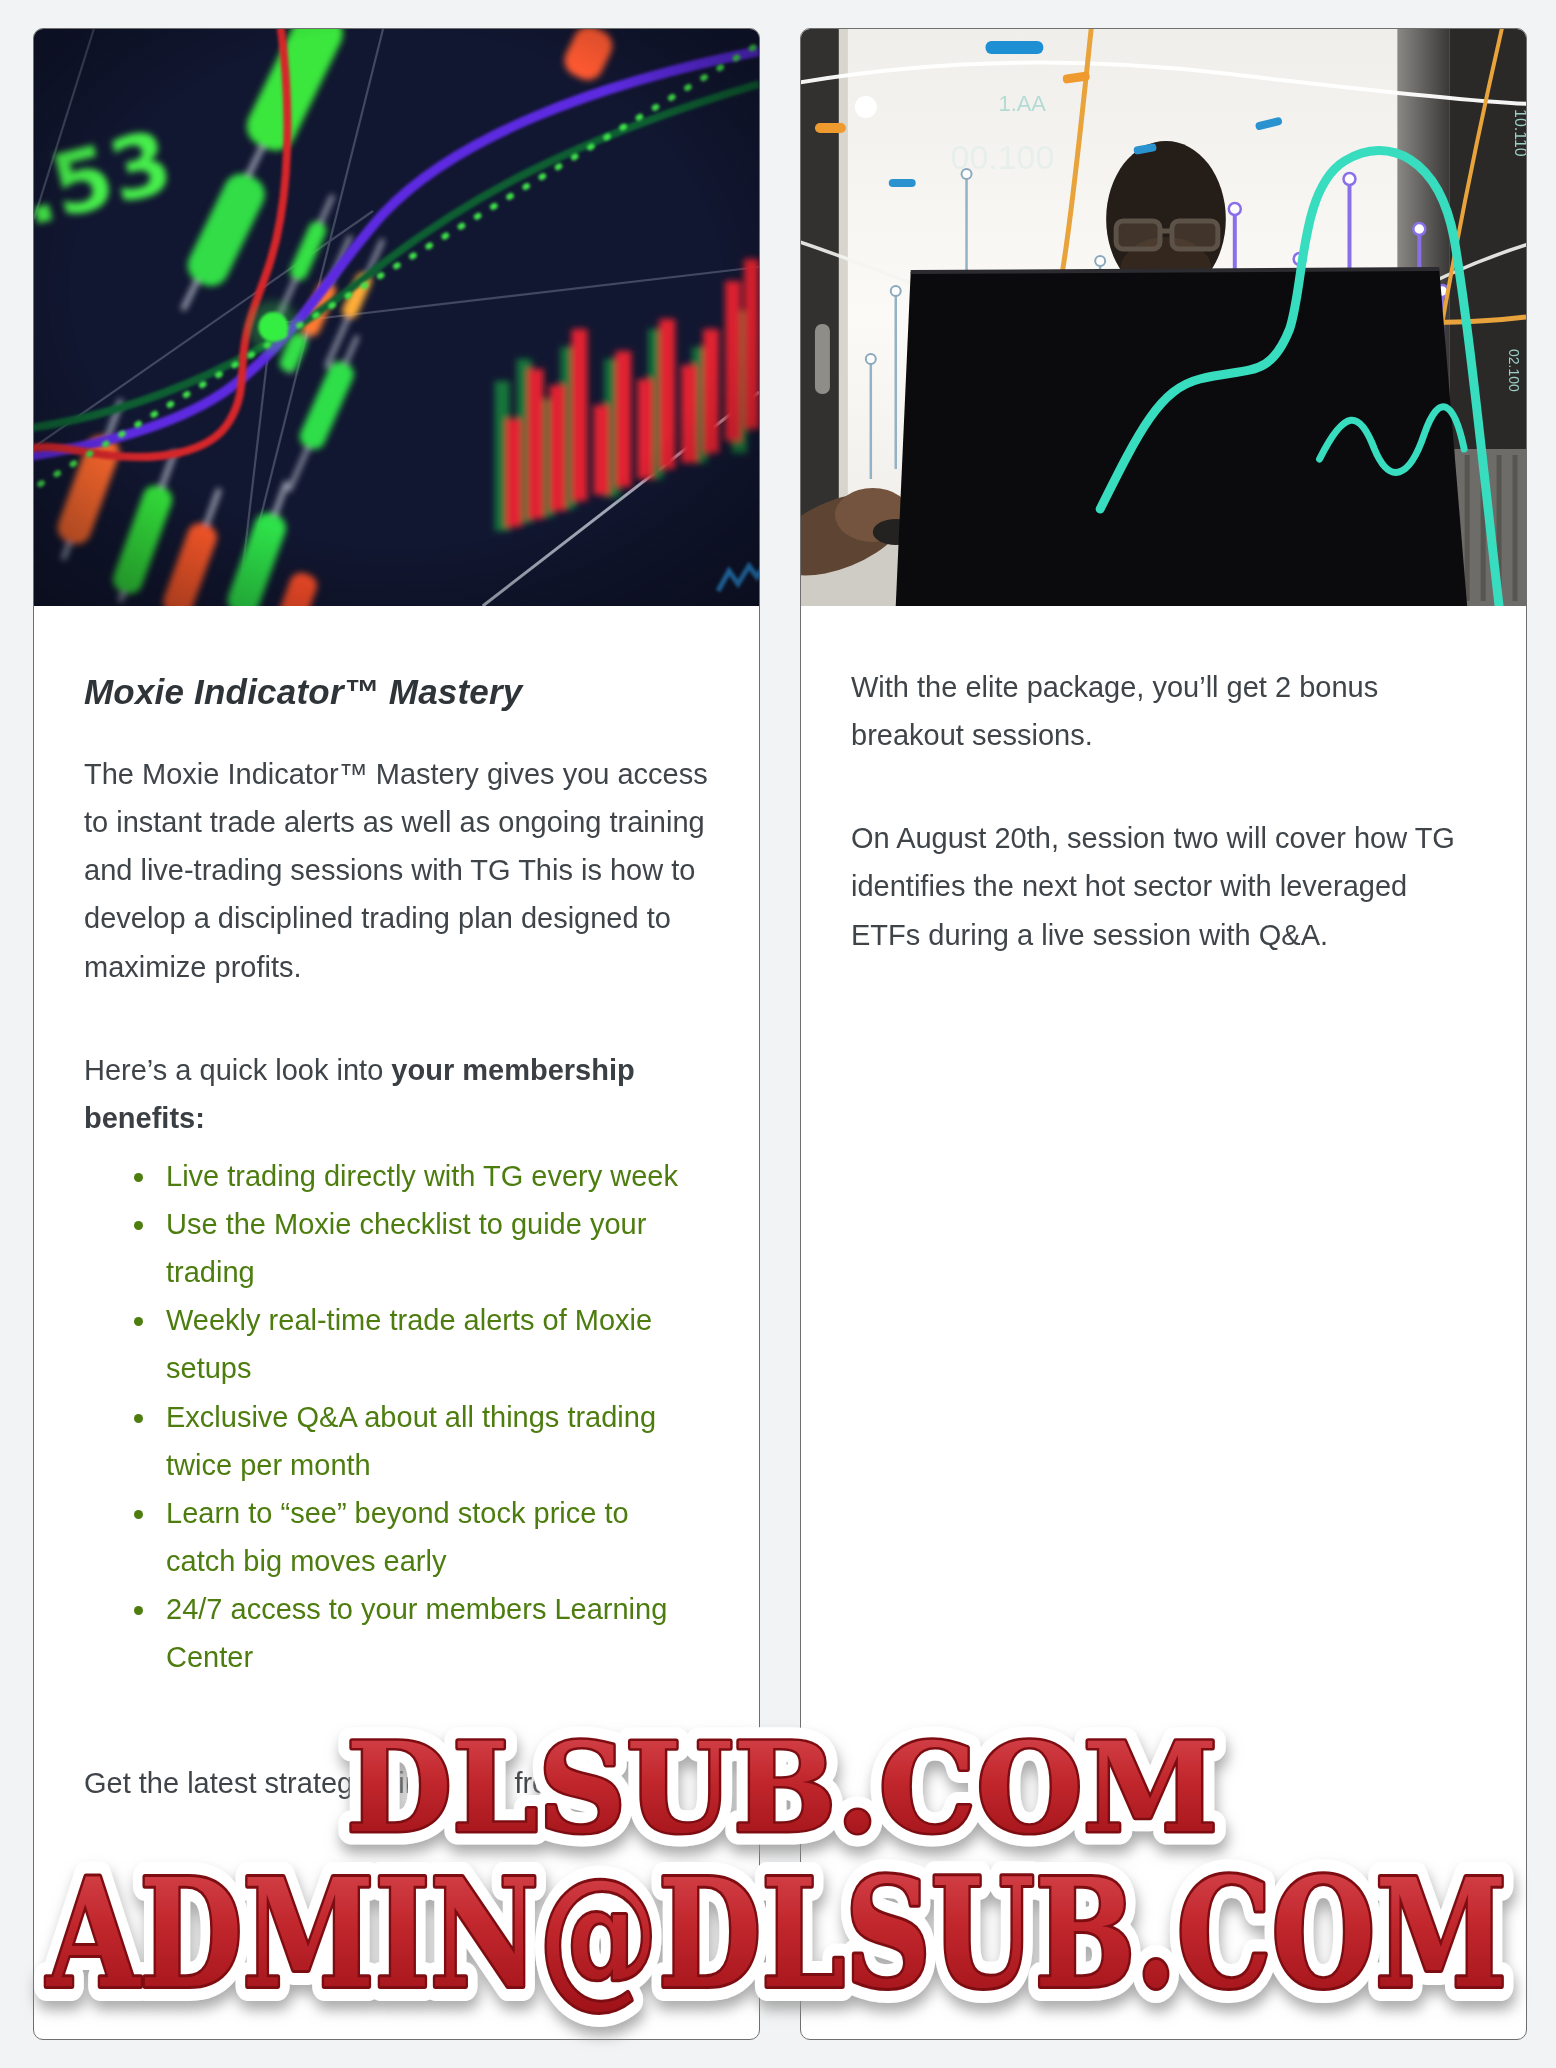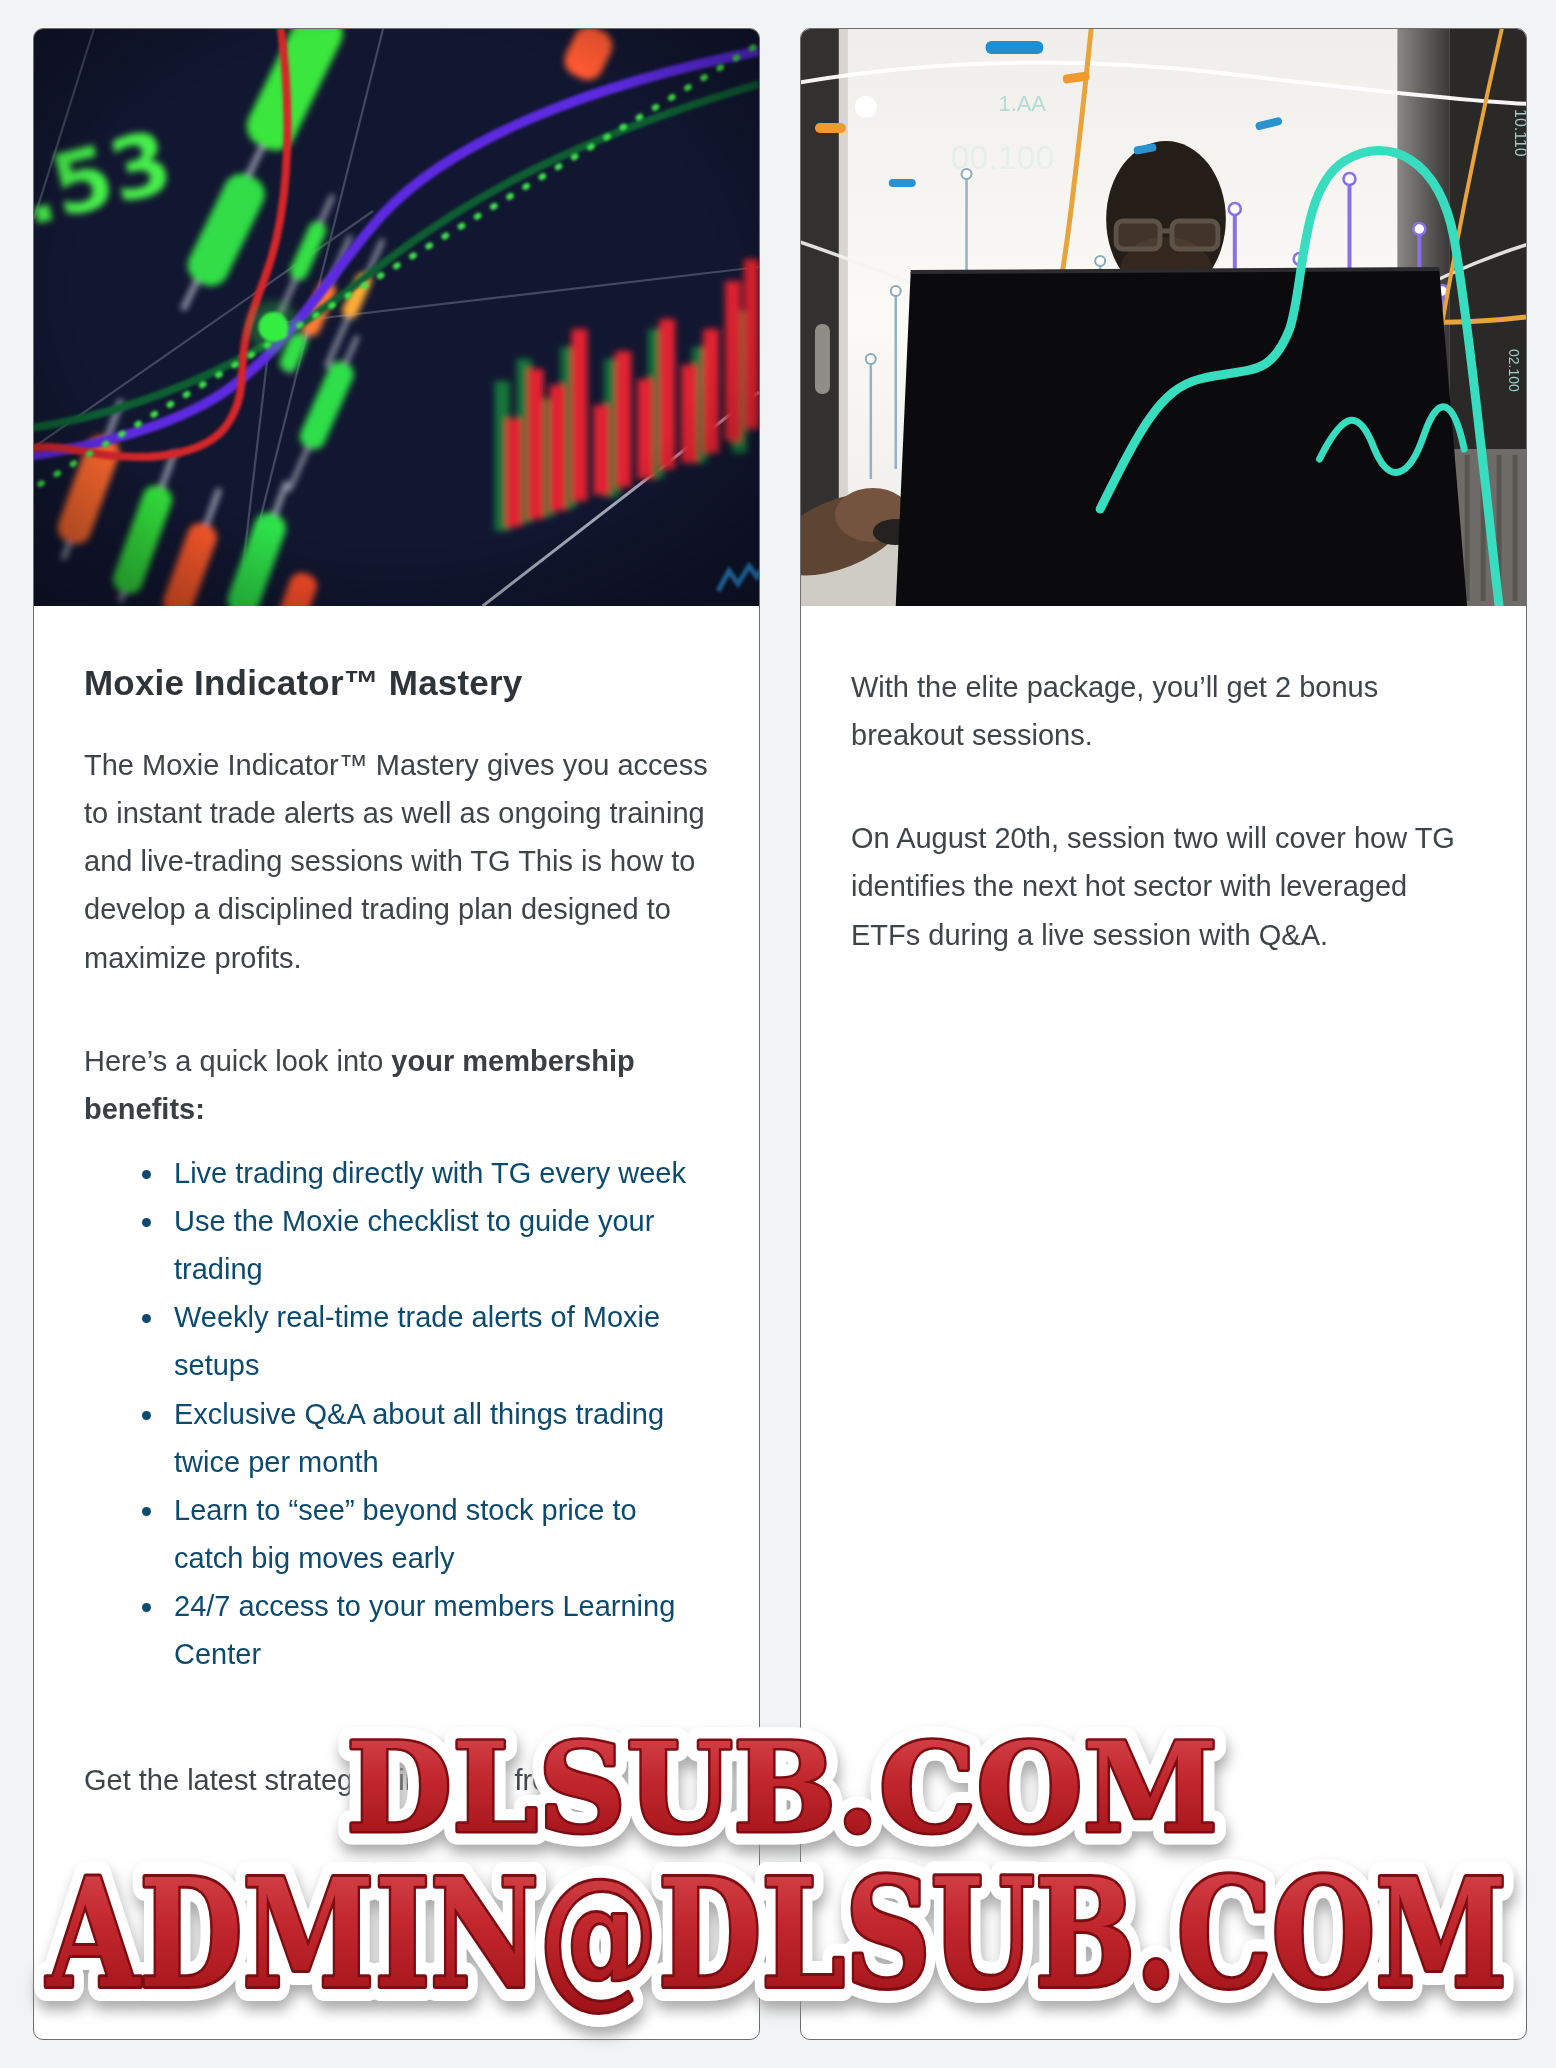--- a/index.html
+++ b/index.html
@@ -4,25 +4,25 @@
 <style>
   html,body{margin:0;padding:0;background:#f2f3f4;}
   .page{position:relative;width:1556px;height:2068px;background:#f2f3f4;overflow:hidden;
         font-family:"Liberation Sans","DejaVu Sans",sans-serif;}
   .cards{position:absolute;top:28px;left:33px;display:flex;gap:40px;}
   .card{width:727px;height:2012px;background:#ffffff;border:1px solid #6f6f6f;border-radius:10px;
         overflow:hidden;box-sizing:border-box;display:flex;flex-direction:column;}
   .card-image{height:577px;flex:none;}
   .card-image svg{display:block;width:100%;height:100%;}
   .card-body{padding:57px 50px 0 50px;}
-  .card-title{margin:0 0 38px 0;font-size:35px;font-weight:700;color:#2f3438;letter-spacing:.2px;}
+  .card-title{margin:9px 0 38px 0;font-size:35px;font-weight:700;color:#2f3438;letter-spacing:.2px;font-style:italic;}
   .card-body p{margin:0 0 55px 0;font-size:29px;line-height:1.66;color:#3f4449;}
   .card-body p.lead{margin-bottom:10px;margin-top:40px;}
   .card-body p strong{font-weight:700;color:#3a3f44;}
-  ul.benefits{margin:16px;padding:0 0 0 66px;font-size:29px;line-height:1.66;color:#0c4a6e;}
+  ul.benefits{margin:8px;padding:0 0 0 66px;font-size:29px;line-height:1.66;color:#4d7c0f;}
   ul.benefits li{padding-left:8px;}
   p.footer-line{margin:78px 0 0 0;}
   .wm-overlay{position:absolute;left:0;top:0;z-index:5;pointer-events:none;}
 </style>
 </head>
 <body>
 
 <div class="page">
   <div class="cards">
 

